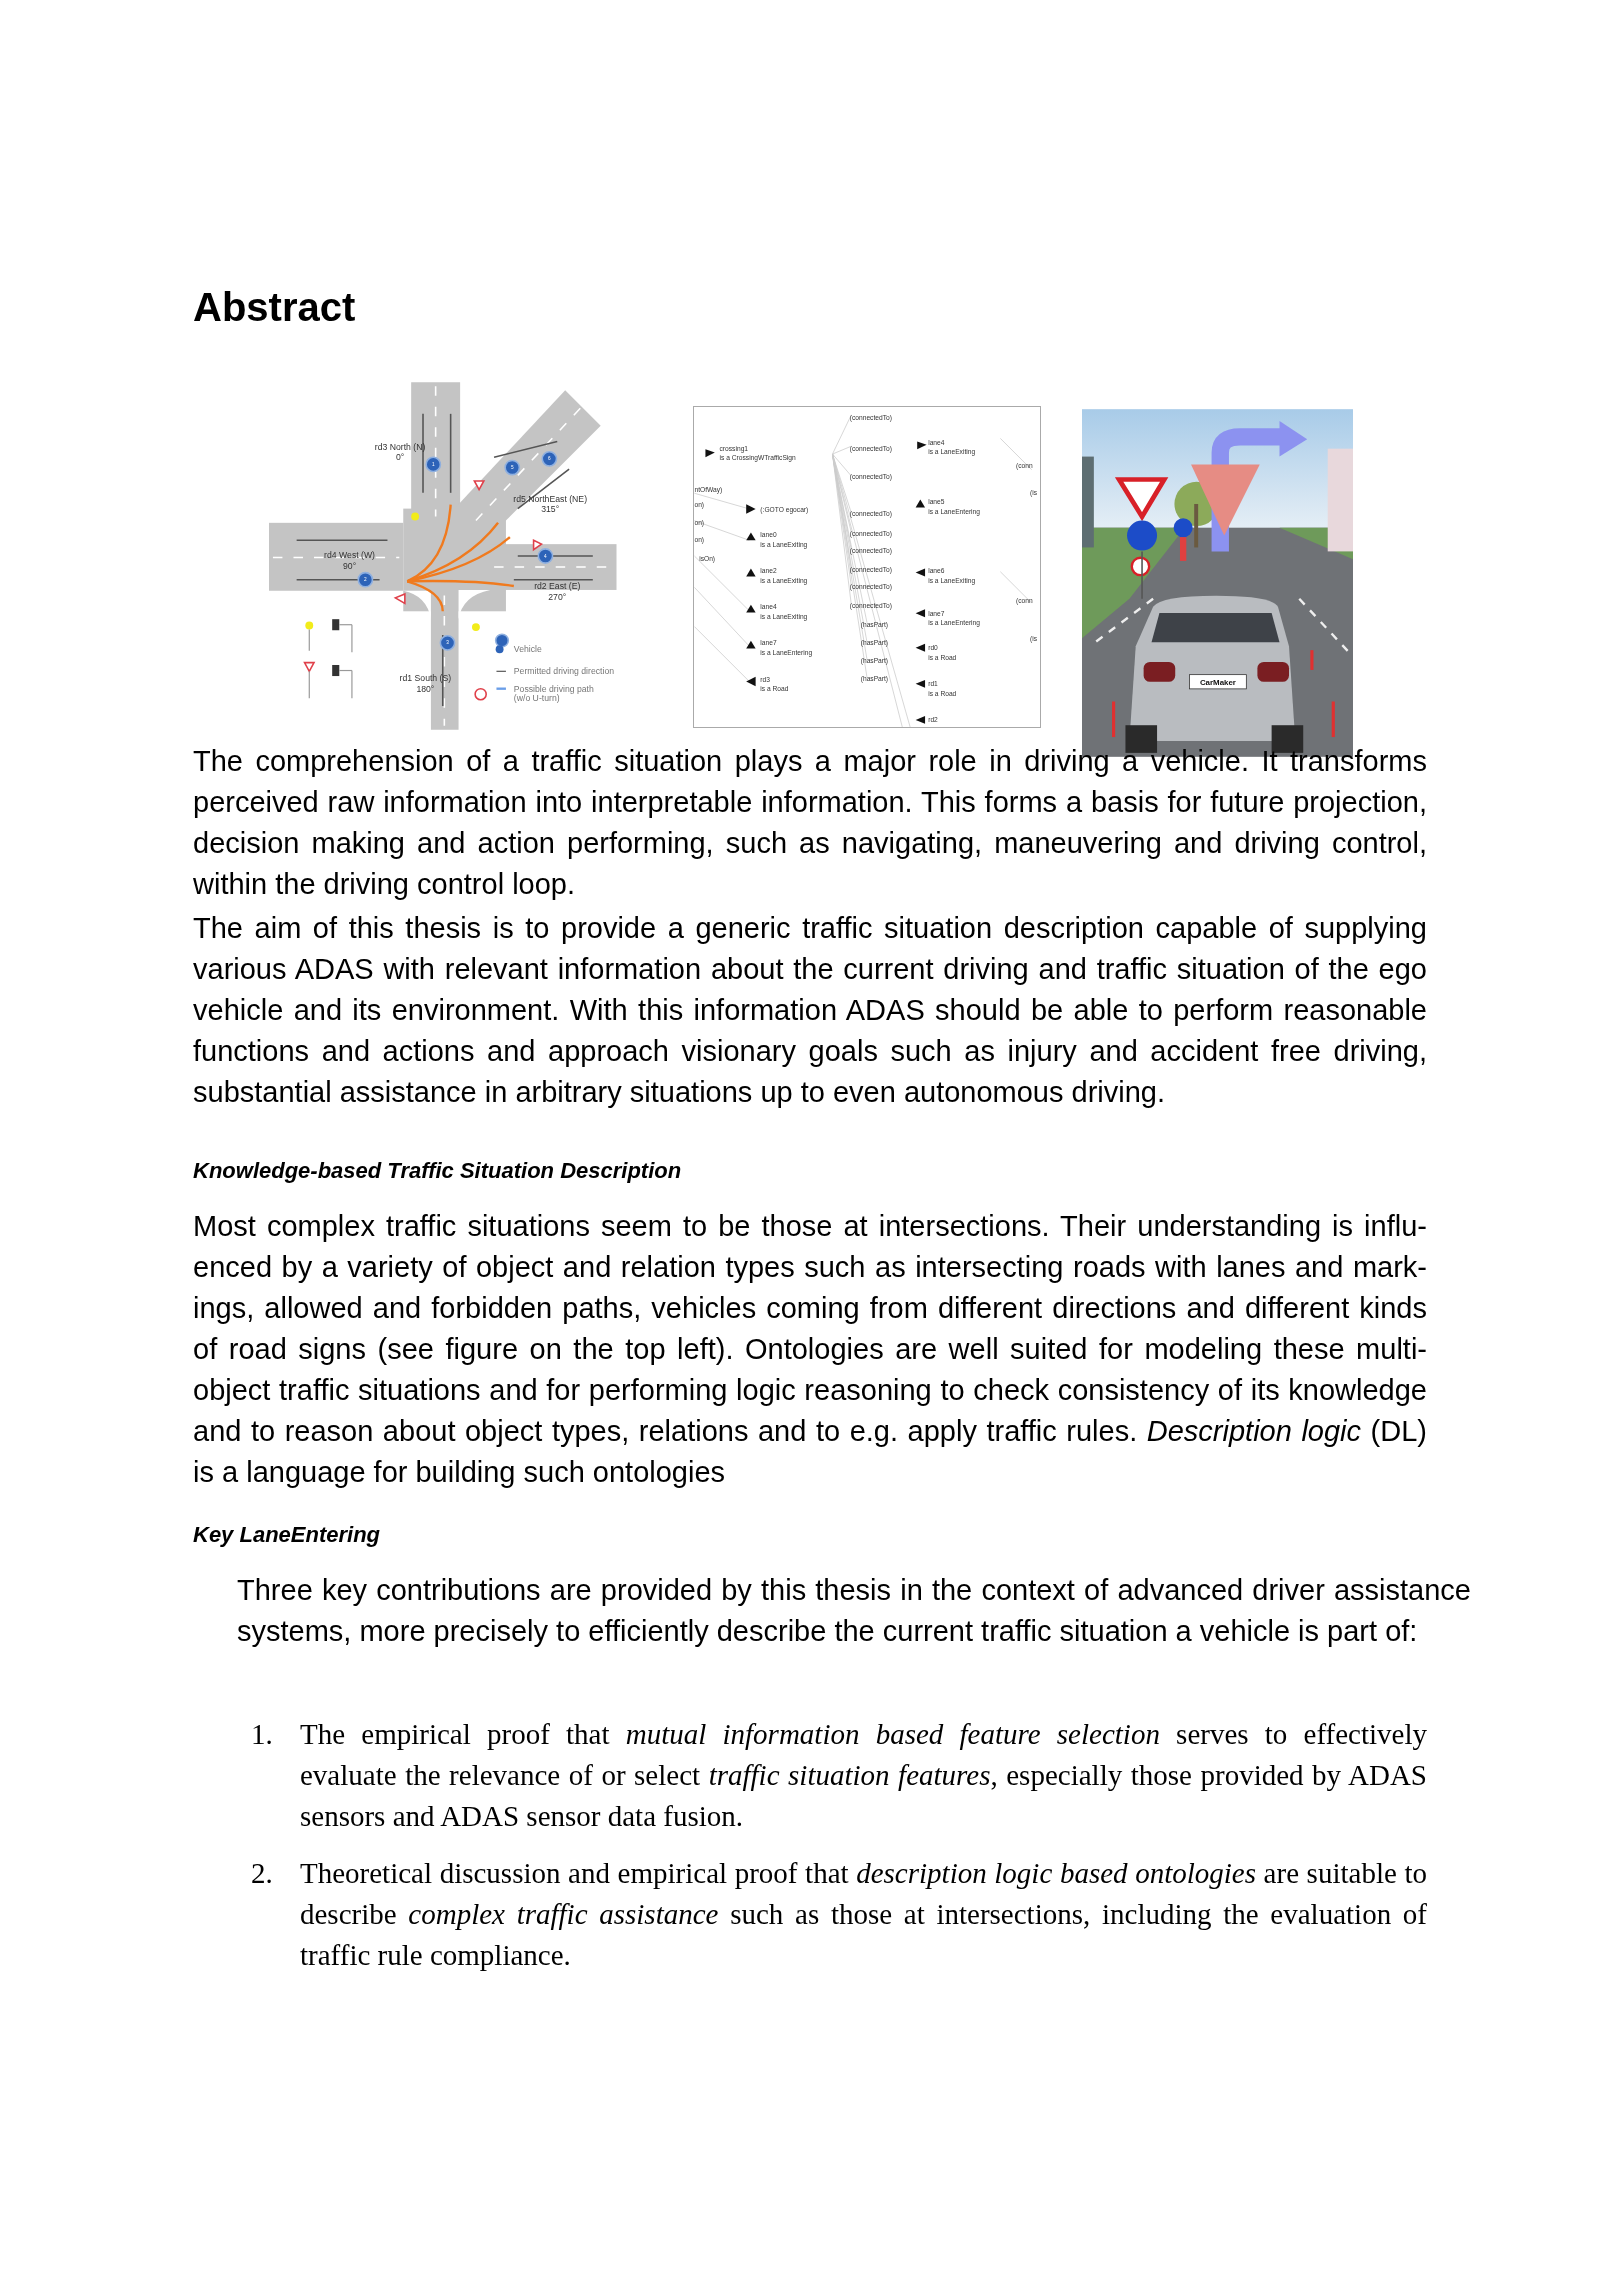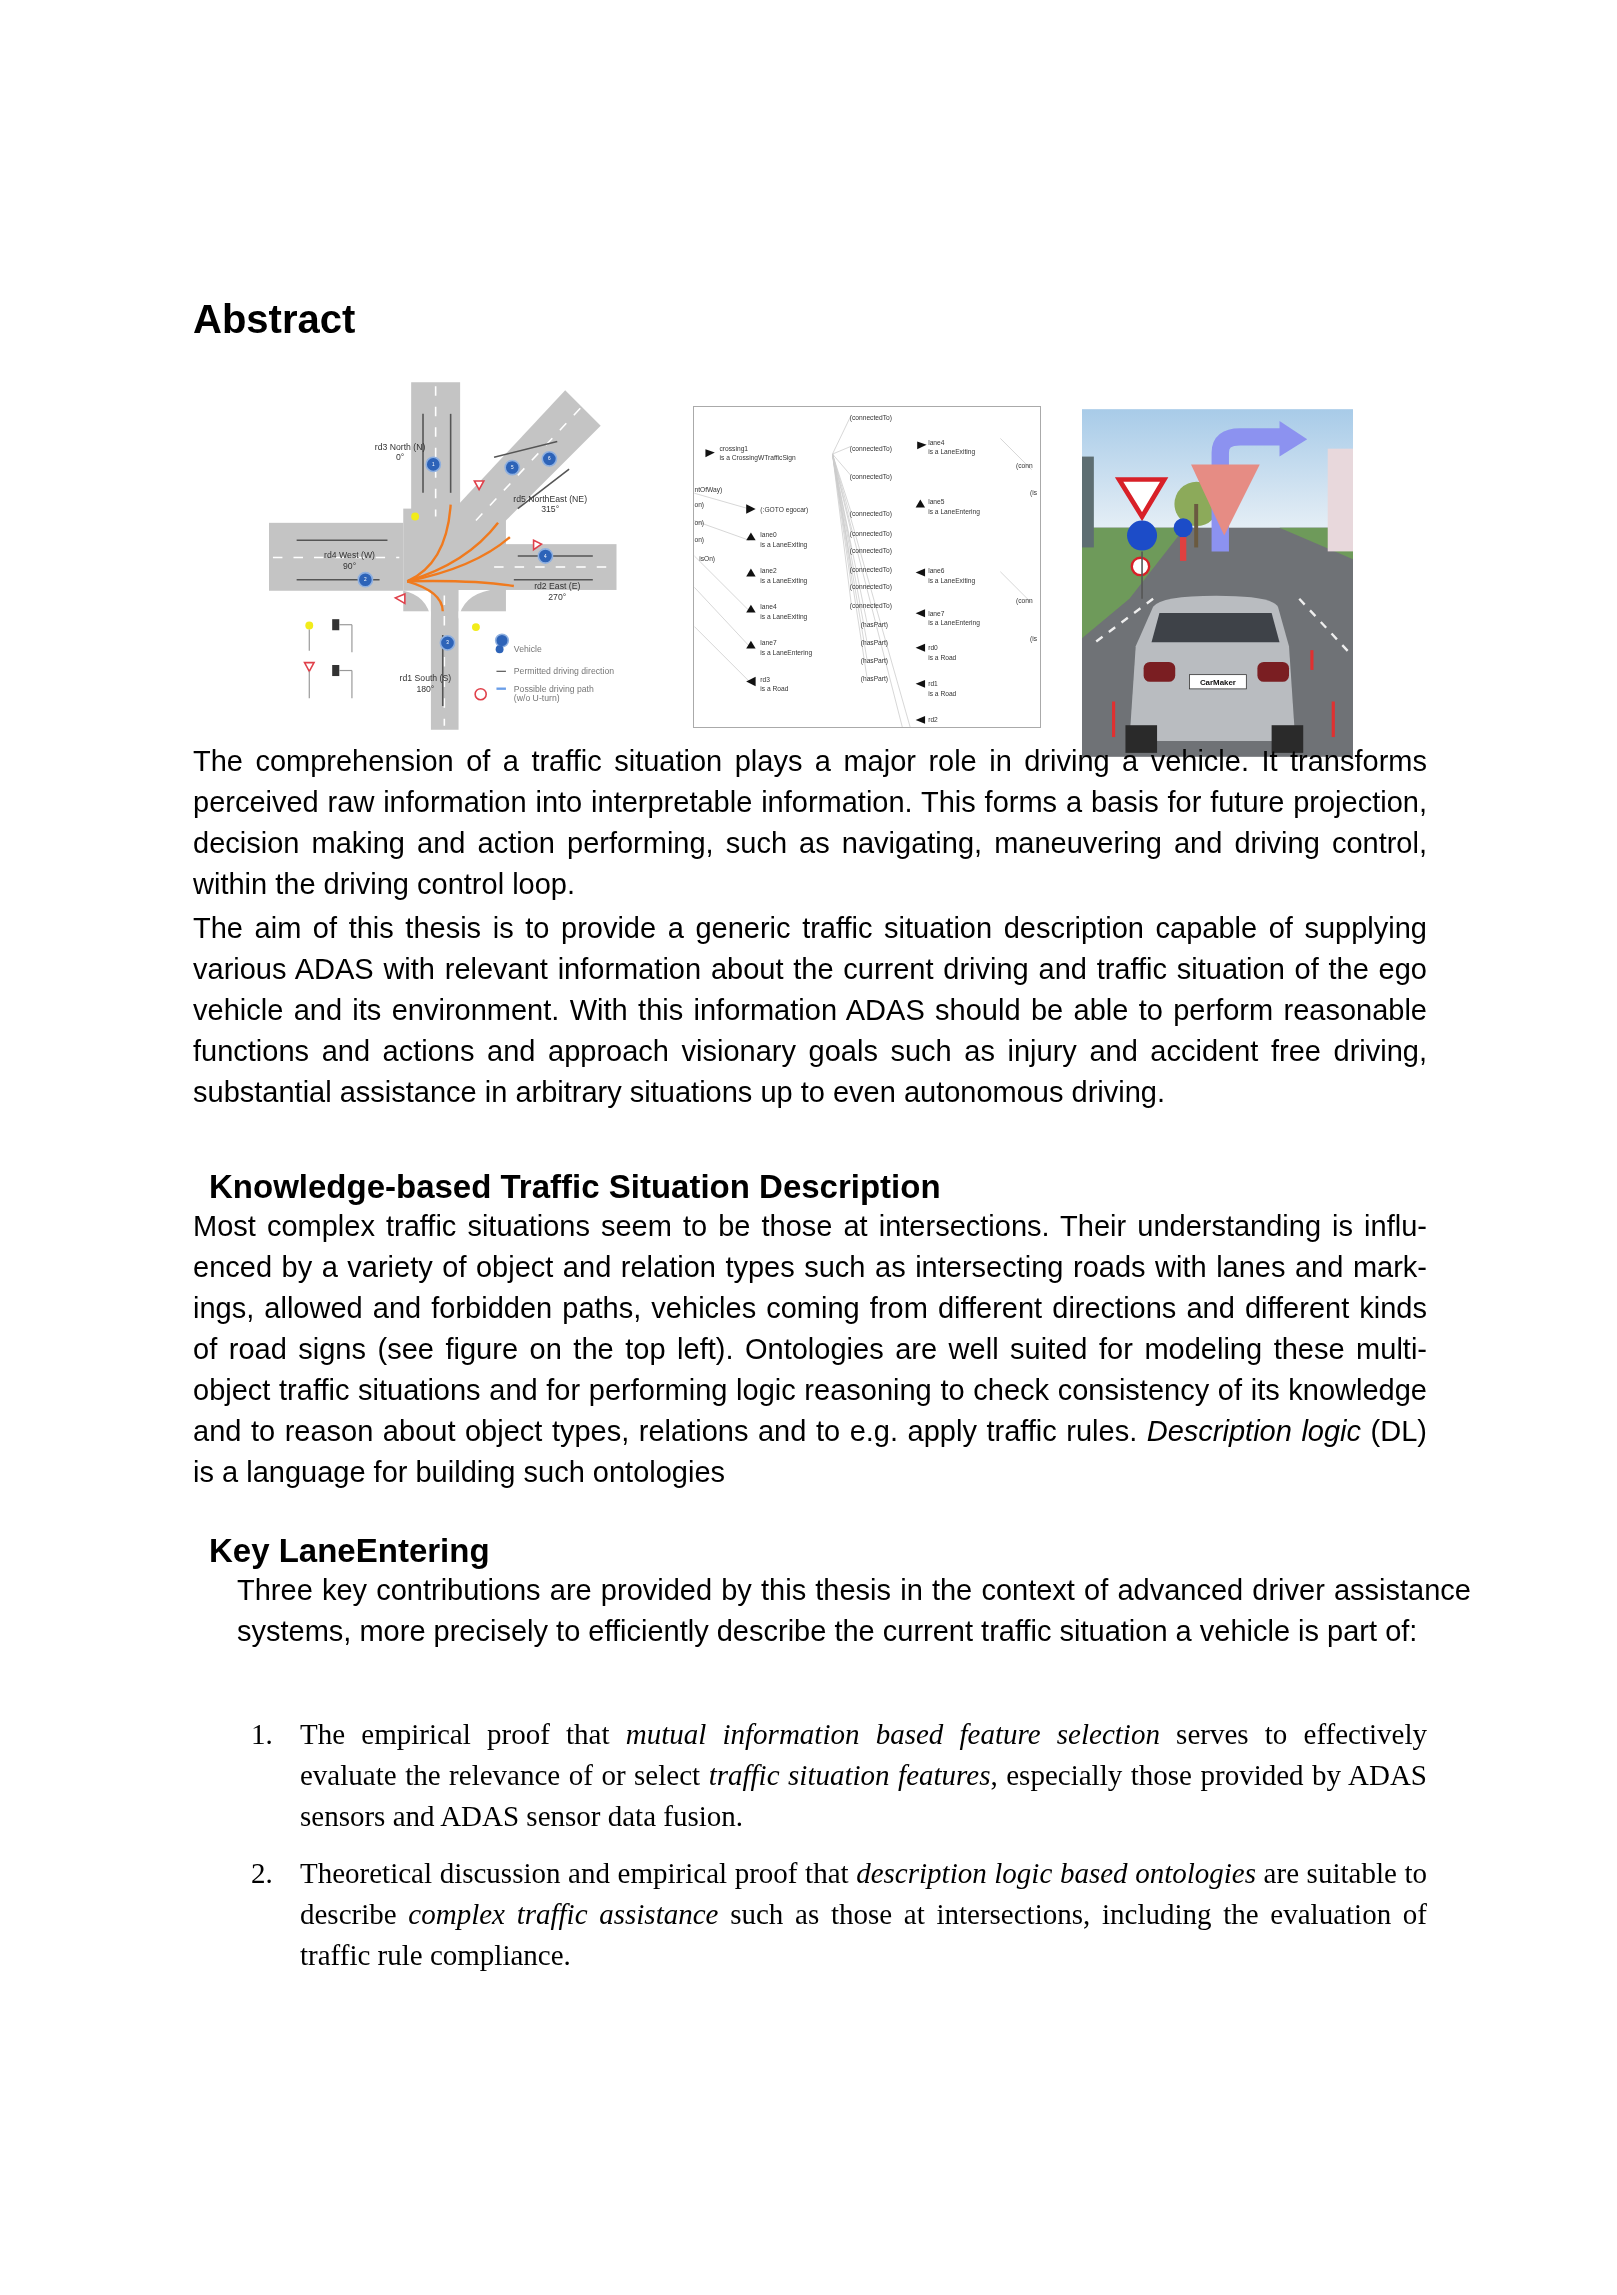--- a/index.html
+++ b/index.html
@@ -1,35 +1,35 @@
 <!DOCTYPE html>
 <html style="font-size:12.6px"><head>
 <meta charset="utf-8">
 <style>
   html, body { margin: 0; padding: 0; background: #ffffff; }
   body { width: 1618px; height: 2295px; position: relative; overflow: hidden; color: #000; }
   .page { position: absolute; left: 0; top: 0; width: 1618px; height: 2295px; }
 
   .h1 {
-    position: absolute; left: 193px; top: 296px; margin: 0;
+    position: absolute; left: 193px; top: 284px; margin: 0;
     font-family: "Liberation Sans", sans-serif; font-weight: bold; font-size: 40px; line-height: 47px;
   }
   .figures { position: absolute; left: 0; top: 0; width: 1618px; height: 743px; padding-left: 38px; }
   .fig { position: absolute; }
   .fig svg { display: block; width: 100%; height: 100%; }
 
   .text-block {
     position: absolute; left: 193px; width: 1234px;
     font-family: Liberation Sans, sans-serif; font-size: 29px; line-height: 41px;
     text-align: justify; hyphens: manual;
   }
   .text-block p { margin: 0; }
   .h2 {
-    position: absolute; left: 193px; margin: 16px;
-    font-family: "Liberation Sans", sans-serif; font-weight: bold; font-size: 33px; line-height: 35px;
+    position: absolute; left: 193px; margin: 0;
+    font-family: "Liberation Sans", sans-serif; font-weight: bold; font-size: 22px; line-height: 35px; font-style: italic;
   }
   .list { position: absolute; left: 193px; width: 1234px;
     font-family: "Liberation Serif", serif; font-size: 29px; line-height: 41px; }
   .list-item { position: relative; padding-left: 107px; text-align: justify; margin-bottom: 16px; }
   .list-num { position: absolute; left: 58px; top: 0; }
   em { font-style: italic; }
 </style>
 </head>
 <body>
 

